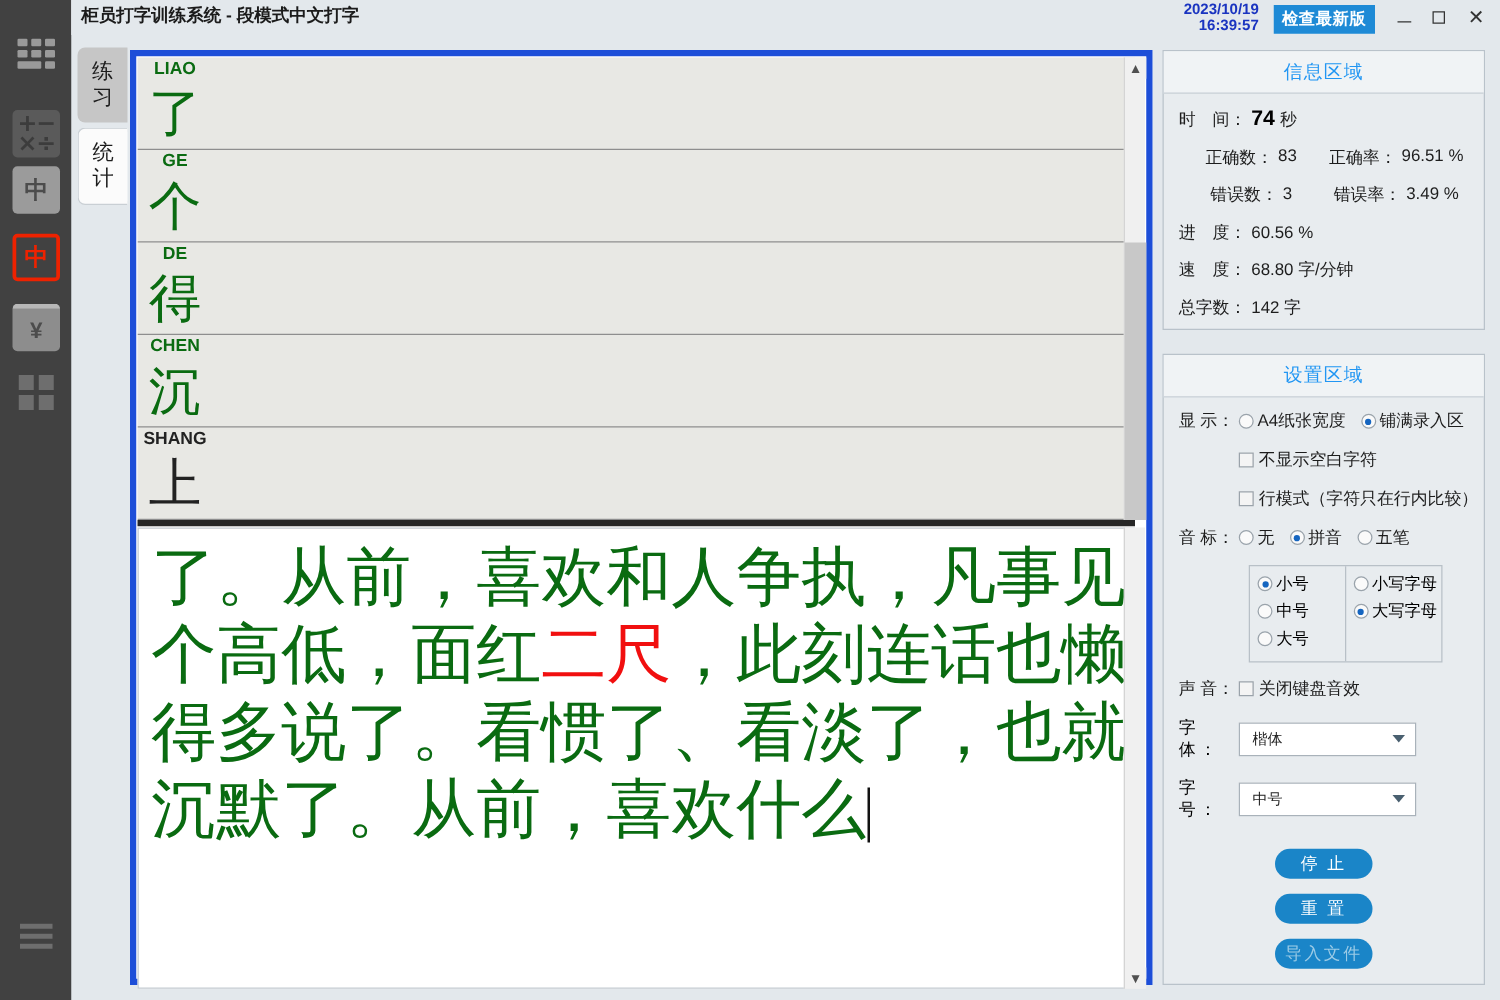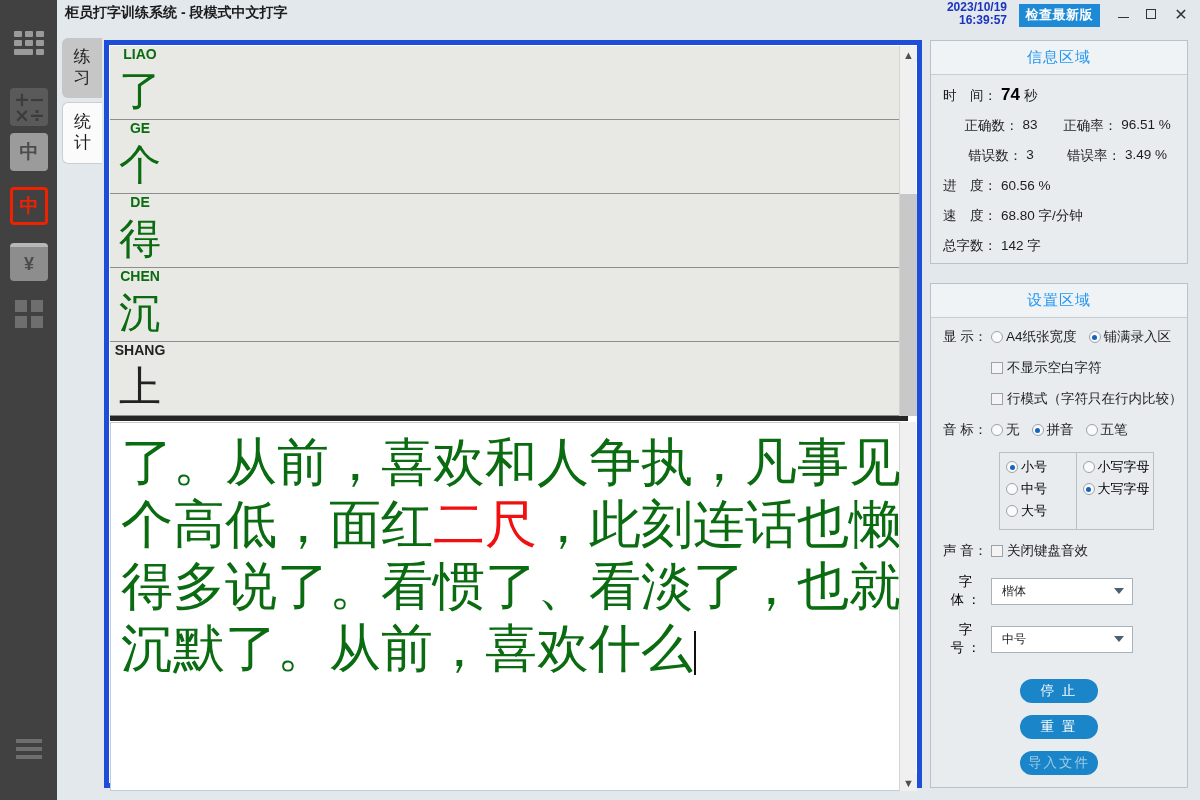--- a/index.html
+++ b/index.html
@@ -228,21 +228,21 @@
   #pin-subbox {
     margin-left: 56px; margin-bottom: 12px;
     width: 155px; border: 1px solid #b8c0c7;
     background: #e8ecef; display: flex;
   }
   #pin-subbox .half { width: 50%; padding: 5px 0 5px 6px; }
   #pin-subbox .half:first-child { border-right: 1px solid #b8c0c7; }
   #pin-subbox .opt { margin: 0 0 4px 0; font-size: 13px; }
 
   .selrow { display: flex; align-items: center; margin-bottom: 12px; font-size: 13.5px; }
-  .selrow .slab { width: 48px; flex: none; letter-spacing: 3px; text-align: center; }
+  .selrow .slab { width: 48px; flex: none; letter-spacing: 3px; }
   .combo {
     width: 142px; height: 27px; background: #fff;
     border: 1px solid #a9b2ba; position: relative;
     display: flex; align-items: center; padding-left: 10px;
     font-size: 12px; color: #1d1d1d; cursor: pointer;
   }
   .combo .arr {
     position: absolute; right: 8px; top: 50%; transform: translateY(-50%);
     width: 0; height: 0; border-left: 5px solid transparent;
     border-right: 5px solid transparent; border-top: 6px solid #4a6070;

